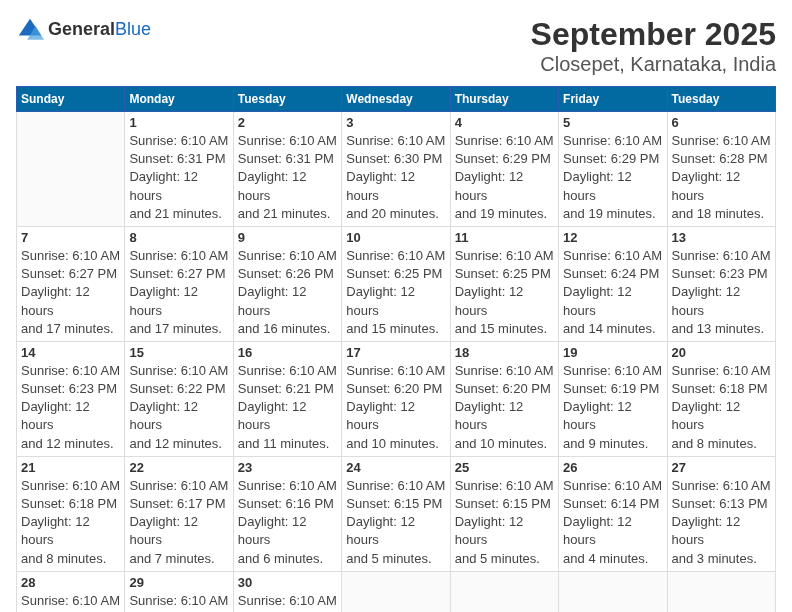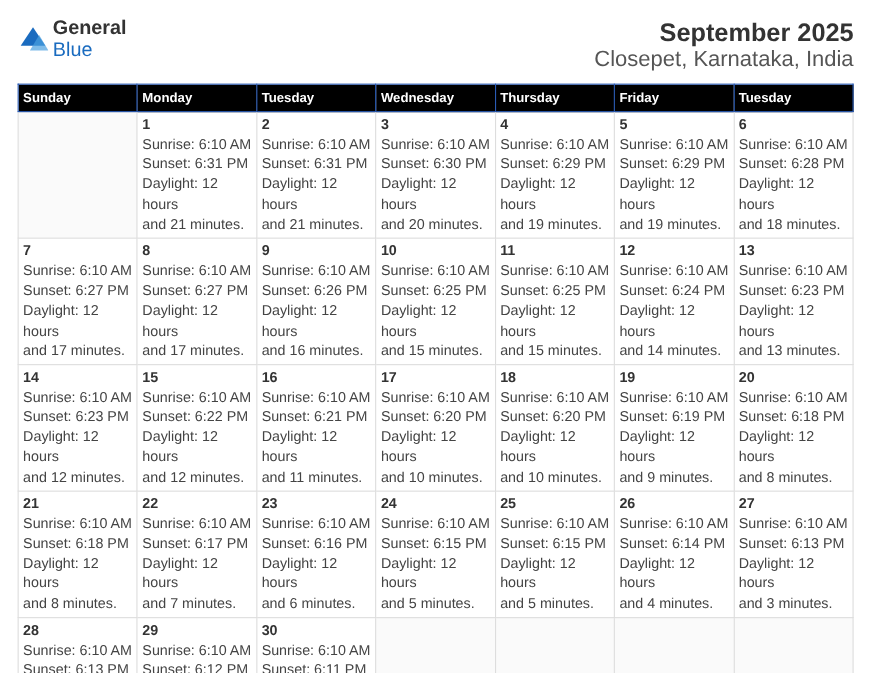--- a/index.html
+++ b/index.html
@@ -23,58 +23,58 @@
       align-items: flex-start;
       margin-bottom: 10px;
     }
     .logo {
       display: flex;
       align-items: center;
       gap: 4px;
     }
     .logo-text {
       display: flex;
-      flex-direction: column;
+      flex-direction: row;
       line-height: 1.1;
     }
     .logo-general {
       font-size: 18px;
       font-weight: bold;
       color: #333;
     }
     .logo-blue {
       font-size: 18px;
       font-weight: normal;
       color: #1a6bbf;
     }
     .logo-icon {
       width: 28px;
       height: 28px;
     }
     .title-block {
       text-align: right;
     }
     .month-title {
-      font-size: 23px;
+      font-size: 32px;
       font-weight: bold;
       color: #333;
     }
     .location-title {
       font-size: 20px;
       color: #555;
     }
     .calendar {
       flex: 1;
       border: 1px solid #ccc;
       border-collapse: collapse;
       width: 100%;
       table-layout: fixed;
     }
     .calendar th {
-      background-color: #000000;
+      background-color: #0369a1;
       color: white;
       font-size: 12px;
       font-weight: bold;
       padding: 5px 4px;
       text-align: left;
       border: 1px solid #2a5bb5;
     }
     .calendar td {
       vertical-align: top;
       border: 1px solid #ddd;

